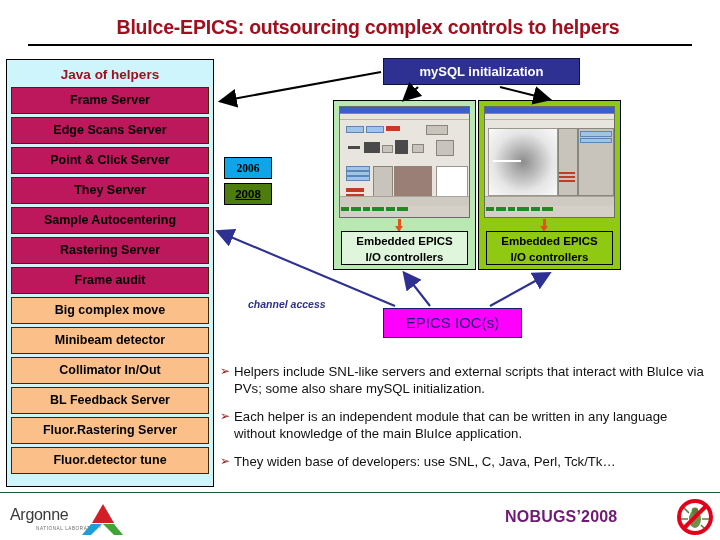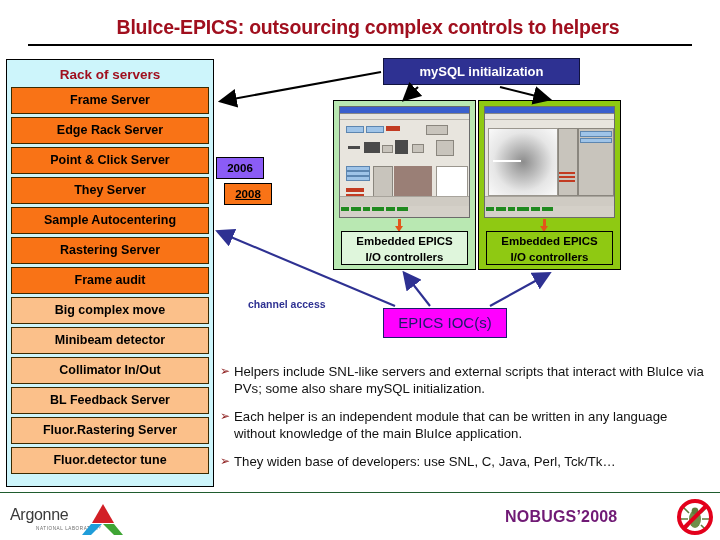--- a/index.html
+++ b/index.html
@@ -29,31 +29,31 @@
   #rack-title{
     text-align:center;color:#a00f1e;font-weight:bold;font-size:13.5px;
     line-height:22px;height:23px;
   }
   .rack-item{
     border:1px solid #3a2a00;box-sizing:border-box;
     height:27px;line-height:25px;margin-bottom:3px;
     text-align:center;font-size:12.5px;font-weight:bold;color:#000000;
     white-space:nowrap;overflow:hidden;
   }
-  .y2006{background:#f97316;}
+  .y2006{background:#be185d;}
   .y2008{background:#fbc08a;}
 
   
   .legend-box{
     position:absolute;width:48px;height:22px;border:1px solid #000000;
     box-sizing:border-box;text-align:center;line-height:20px;
     font-size:11.5px;font-weight:bold;color:#000000;
   }
-  #legend-2006{left:216px;top:157px;background:#8b5cf6;}
-  #legend-2008{left:224px;top:183px;background:#f97316;text-decoration:underline;}
+  #legend-2006{left:224px;top:157px;background:#0ea5e9;font-family:Liberation Serif, serif;}
+  #legend-2008{left:224px;top:183px;background:#4d7c0f;text-decoration:underline;}
 
   
   #mysql-box{
     position:absolute;left:383px;top:58px;width:197px;height:27px;
     background:#2e3192;border:1px solid #11133f;box-sizing:border-box;
     color:#ffffff;font-size:13px;font-weight:bold;text-align:center;line-height:25px;
   }
 
   
   .panel{
@@ -90,27 +90,27 @@
   #embedded-right{background:#8fc912;}
 
   
   .oarrow{position:absolute;left:65px;top:118px;width:0;height:0;}
   .oarrow .stem{position:absolute;left:-1.5px;top:0;width:3px;height:8px;background:#e2551a;}
   .oarrow .head{position:absolute;left:-4px;top:7px;width:0;height:0;
     border-left:4px solid transparent;border-right:4px solid transparent;border-top:6px solid #e2551a;}
 
   
   #epics-ioc{
-    position:absolute;left:383px;top:308px;width:124px;height:30px;
+    position:absolute;left:383px;top:308px;width:139px;height:30px;
     background:#ff00ff;border:1px solid #1a1a6e;box-sizing:border-box;
     color:#1b1b6b;font-size:15px;text-align:center;line-height:28px;
   }
   #channel-access{
     position:absolute;left:248px;top:298px;
-    color:#2e3192;font-size:10.5px;font-weight:bold;white-space:nowrap;
+    color:#2e3192;font-size:10.5px;font-weight:bold;white-space:nowrap;font-style:italic;
   }
 
   
   #bullets{position:absolute;left:220px;top:363px;width:490px;}
   .bullet{position:relative;padding-left:14px;margin-bottom:11px;
     font-size:13.2px;color:#111111;line-height:17px;}
   .bullet .mark{position:absolute;left:0;top:0;color:#8b1a1a;font-size:12px;}
 
   
   #footer-rule{position:absolute;left:0;top:492px;width:720px;height:0;border-top:1px solid #1f5c2e;}
@@ -124,24 +124,24 @@
 </style>
 </head>
 <body>
 
 <div class="slide">
 
   <div id="title">BluIce-EPICS: outsourcing complex controls to helpers</div>
   <div id="title-rule"></div>
 
   <div id="rack">
-    <div id="rack-title">Rack of servers</div>
+    <div id="rack-title">Java of helpers</div>
     <div id="rack-items">
         <div class="rack-item y2006">Frame Server</div>
-        <div class="rack-item y2006">Edge Rack Server</div>
+        <div class="rack-item y2006">Edge Scans Server</div>
         <div class="rack-item y2006">Point &amp; Click Server</div>
         <div class="rack-item y2006">They Server</div>
         <div class="rack-item y2006">Sample Autocentering</div>
         <div class="rack-item y2006">Rastering Server</div>
         <div class="rack-item y2006">Frame audit</div>
         <div class="rack-item y2008">Big complex move</div>
         <div class="rack-item y2008">Minibeam detector</div>
         <div class="rack-item y2008">Collimator In/Out</div>
         <div class="rack-item y2008">BL Feedback Server</div>
         <div class="rack-item y2008">Fluor.Rastering Server</div>

